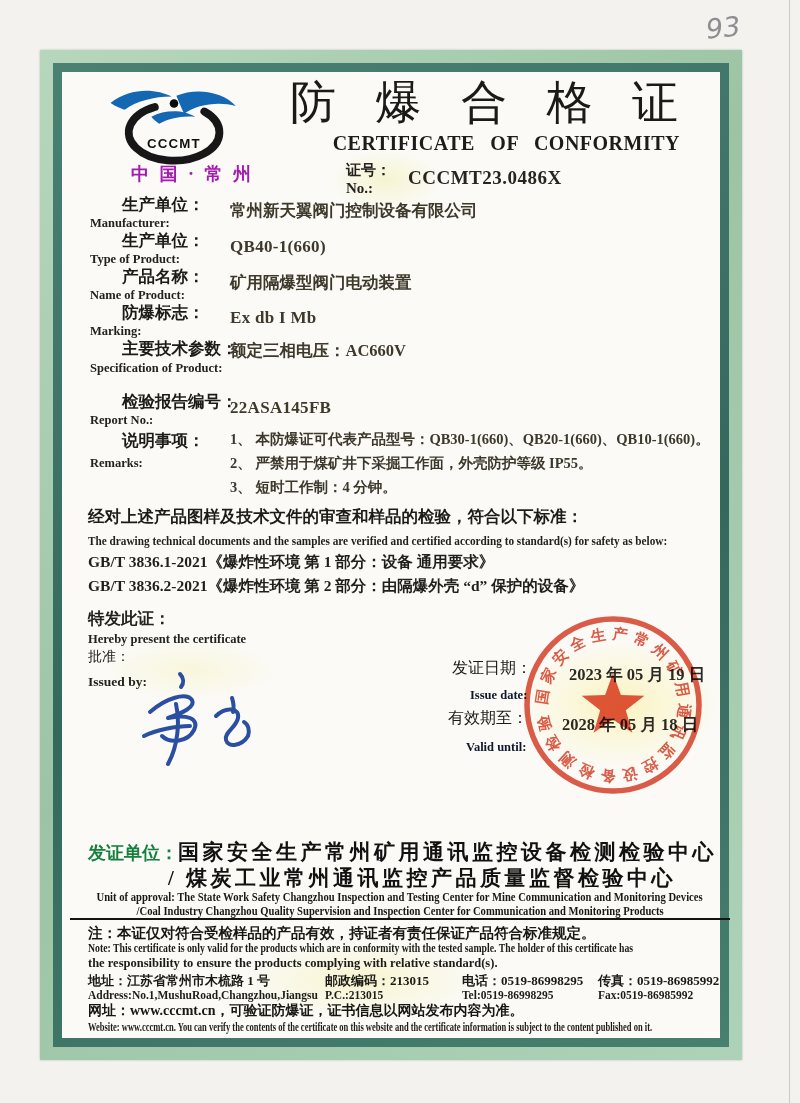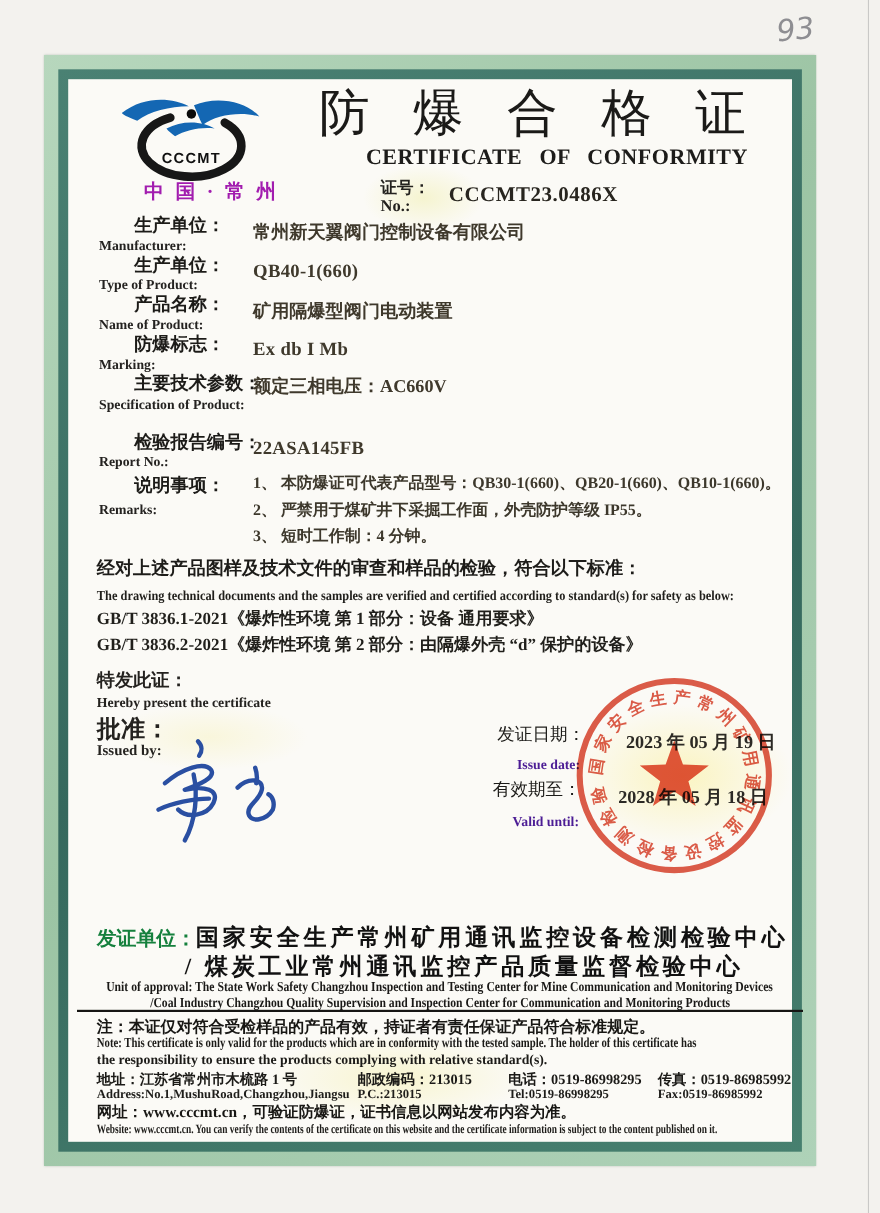--- a/index.html
+++ b/index.html
@@ -78,25 +78,25 @@
 
   .sqz { white-space:nowrap; transform-origin:0 50%; display:inline-block; }
   .s90 { transform:scaleX(.90); }
   .s78 { transform:scaleX(.78); }
   .s74 { transform:scaleX(.74); }
   .sqz-c { white-space:nowrap; transform-origin:50% 50%; display:inline-block; transform:scaleX(.85); }
 
   
   .grant-cn1 { position:absolute; left:88px; top:608px; font-weight:bold; font-size:16.5px; }
   .grant-en1 { position:absolute; left:88px; top:632px; font-weight:bold; font-size:12.5px; }
-  .grant-cn2 { position:absolute; left:88px; top:648px; font-weight:bold; font-size:22px; }
+  .grant-cn2 { position:absolute; left:88px; top:648px; font-weight:normal; font-size:14px; }
   .grant-en2 { position:absolute; left:88px; top:674px; font-weight:bold; font-size:13.5px; }
 
   .date-lbl-cn { position:absolute; font-weight:normal; font-size:16px; color:#1c1b18; white-space:nowrap; }
-  .date-lbl-en { position:absolute; font-weight:bold; font-size:12.5px; color:#4c1d95; white-space:nowrap; }
+  .date-lbl-en { position:absolute; font-weight:bold; font-size:12.5px; color:#0f172a; white-space:nowrap; }
   .date-val { position:absolute; font-weight:bold; font-size:16.5px; color:#2c2a25; white-space:nowrap;margin-left:32px; }
 
   .seal-svg { position:absolute; left:513px; top:612px; mix-blend-mode:multiply; opacity:.85; }
   .sig-svg  { position:absolute; left:128px; top:668px; }
 
   
   .appr-line1 { position:absolute; left:88px; top:838px; white-space:nowrap; }
   .appr-label { font-weight:bold; font-size:18px; color:#15803d; }
   .appr-name  { font-weight:bold; font-size:21px; letter-spacing:3.5px; color:#111; }
   .appr-line2 { position:absolute; left:168px; top:864px; white-space:nowrap; font-weight:bold; font-size:21px; letter-spacing:3.5px; color:#111; }

